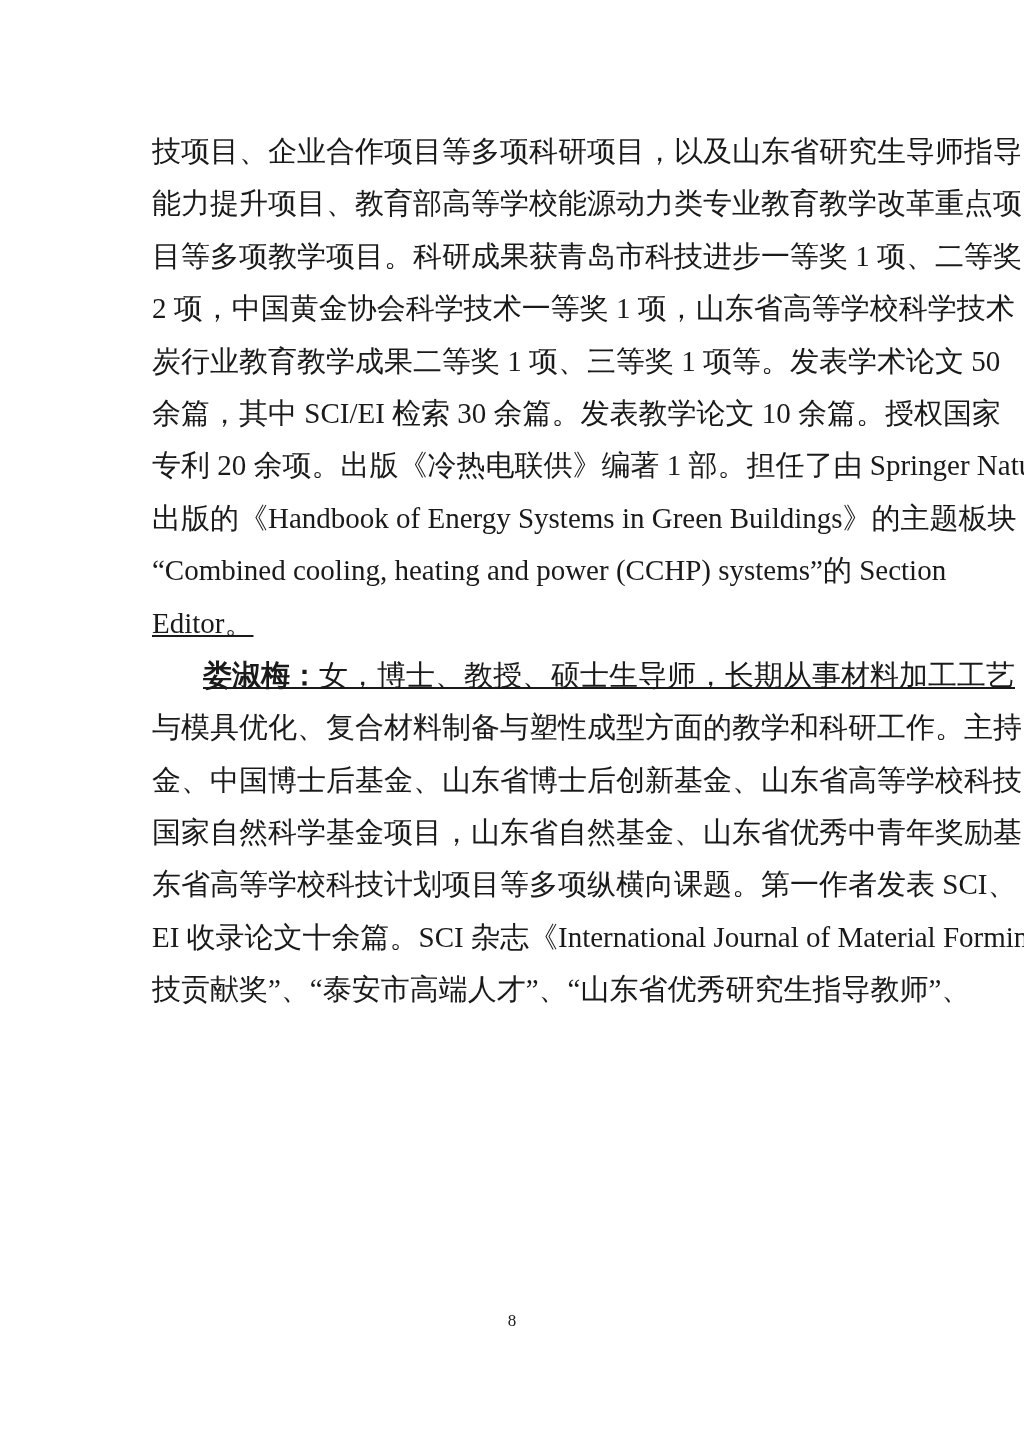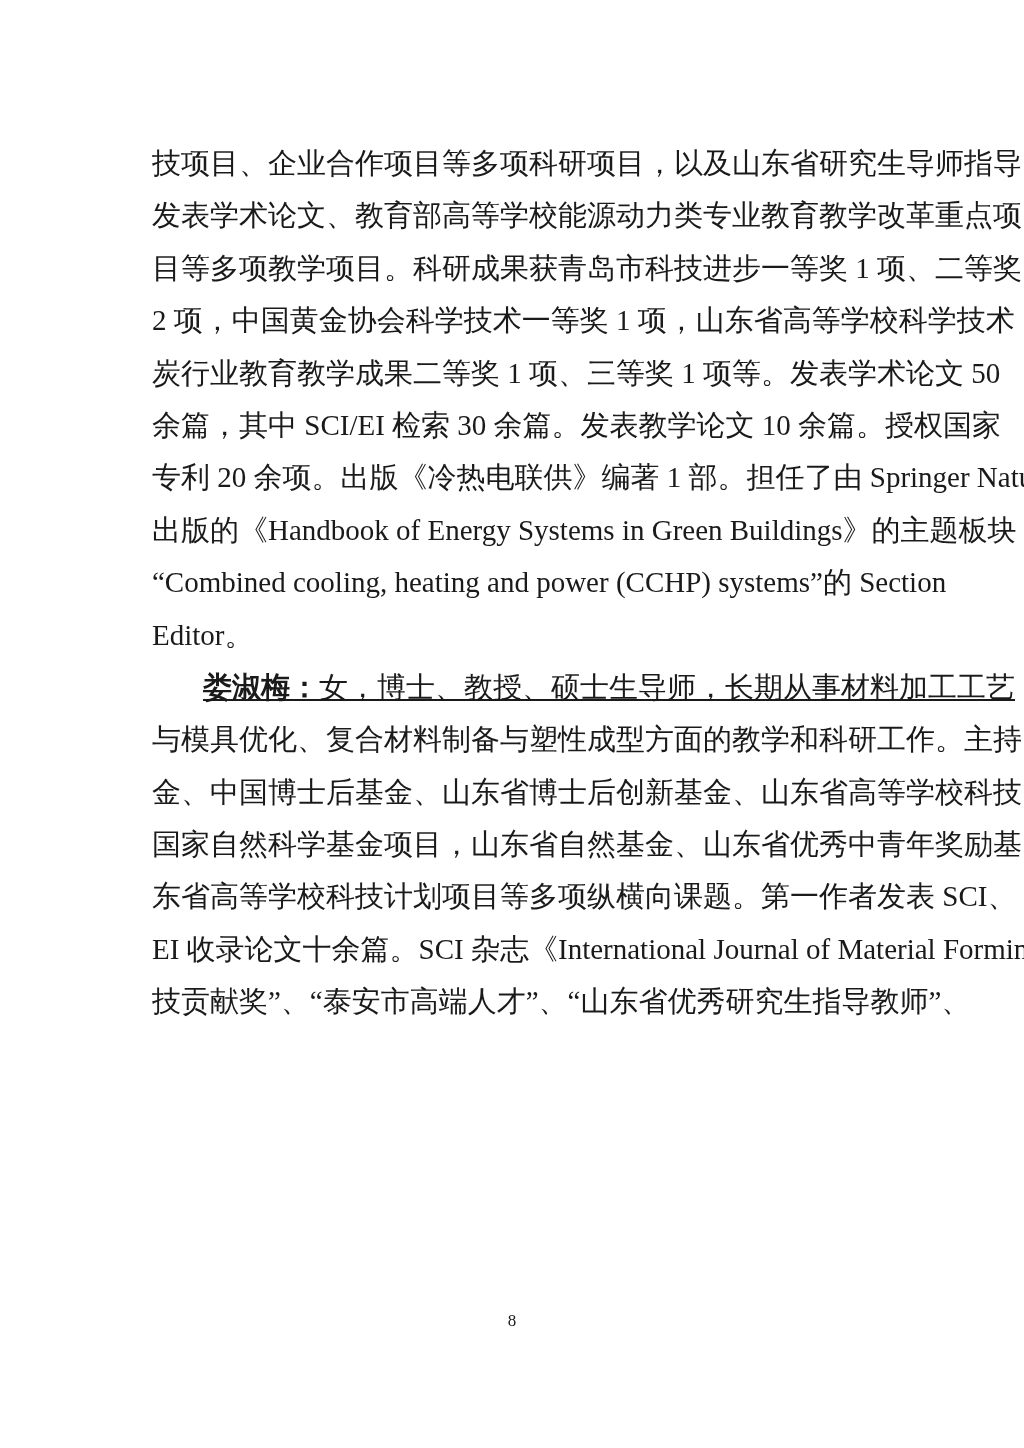--- a/index.html
+++ b/index.html
@@ -13,34 +13,35 @@
     height: 1448px;
     background: #ffffff;
     margin: 0 auto;
     overflow: hidden;
     font-family: "Liberation Serif", "DejaVu Serif", serif;
     color: #1a1a1a;
   }
   .textblock {
     position: absolute;
     left: 152px;
-    top: 137px;
+    top: 125px;
     width: 722px;
   }
   .line {
     height: 52.4px;
     line-height: 52.4px;
     font-size: 29px;
     white-space: nowrap;
     text-align: justify;
     text-align-last: justify;
     text-justify: inter-character;
   }
   .line.para-end {
     text-align-last: left;
+    text-decoration: underline;
   }
   .line.indent {
     text-indent: 51px;
     text-decoration: underline;
   }
   .bold {
     font-weight: bold;
   }
   .page-footer {
     position: absolute;
@@ -54,21 +55,21 @@
 </style>
 </head>
 <body>
 
 <div class="page">
 
   <div class="textblock">
 
     <div>
       <div class="line">技项目、企业合作项目等多项科研项目，以及山东省研究生导师指导</div>
-      <div class="line">发表学术论文、教育部高等学校能源动力类专业教育教学改革重点项</div>
+      <div class="line">能力提升项目、教育部高等学校能源动力类专业教育教学改革重点项</div>
       <div class="line">目等多项教学项目。科研成果获青岛市科技进步一等奖 1 项、二等奖</div>
       <div class="line">2 项，中国黄金协会科学技术一等奖 1 项，山东省高等学校科学技术</div>
       <div class="line">炭行业教育教学成果二等奖 1 项、三等奖 1 项等。发表学术论文 50</div>
       <div class="line">余篇，其中 SCI/EI 检索 30 余篇。发表教学论文 10 余篇。授权国家</div>
       <div class="line">专利 20 余项。出版《冷热电联供》编著 1 部。担任了由 Springer Nature</div>
       <div class="line">出版的《Handbook of Energy Systems in Green Buildings》的主题板块</div>
       <div class="line">“Combined cooling, heating and power (CCHP) systems”的 Section</div>
       <div class="line para-end">Editor。</div>
     </div>
 

